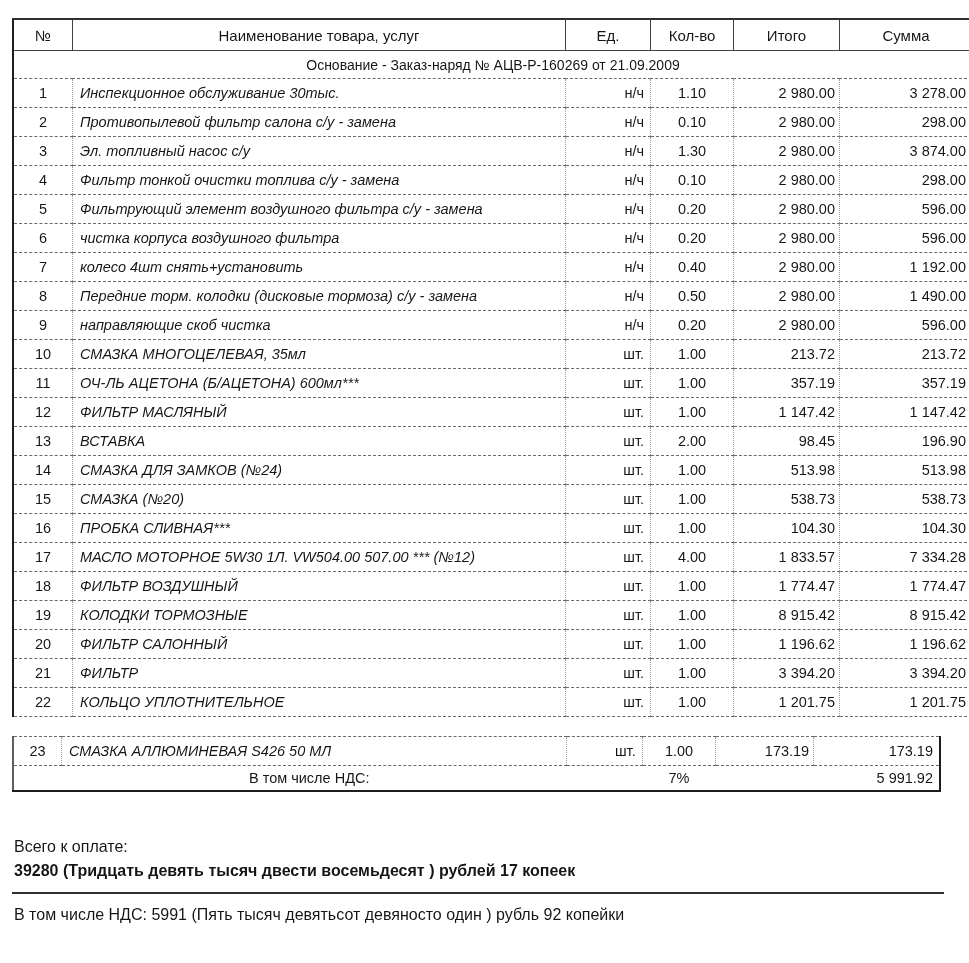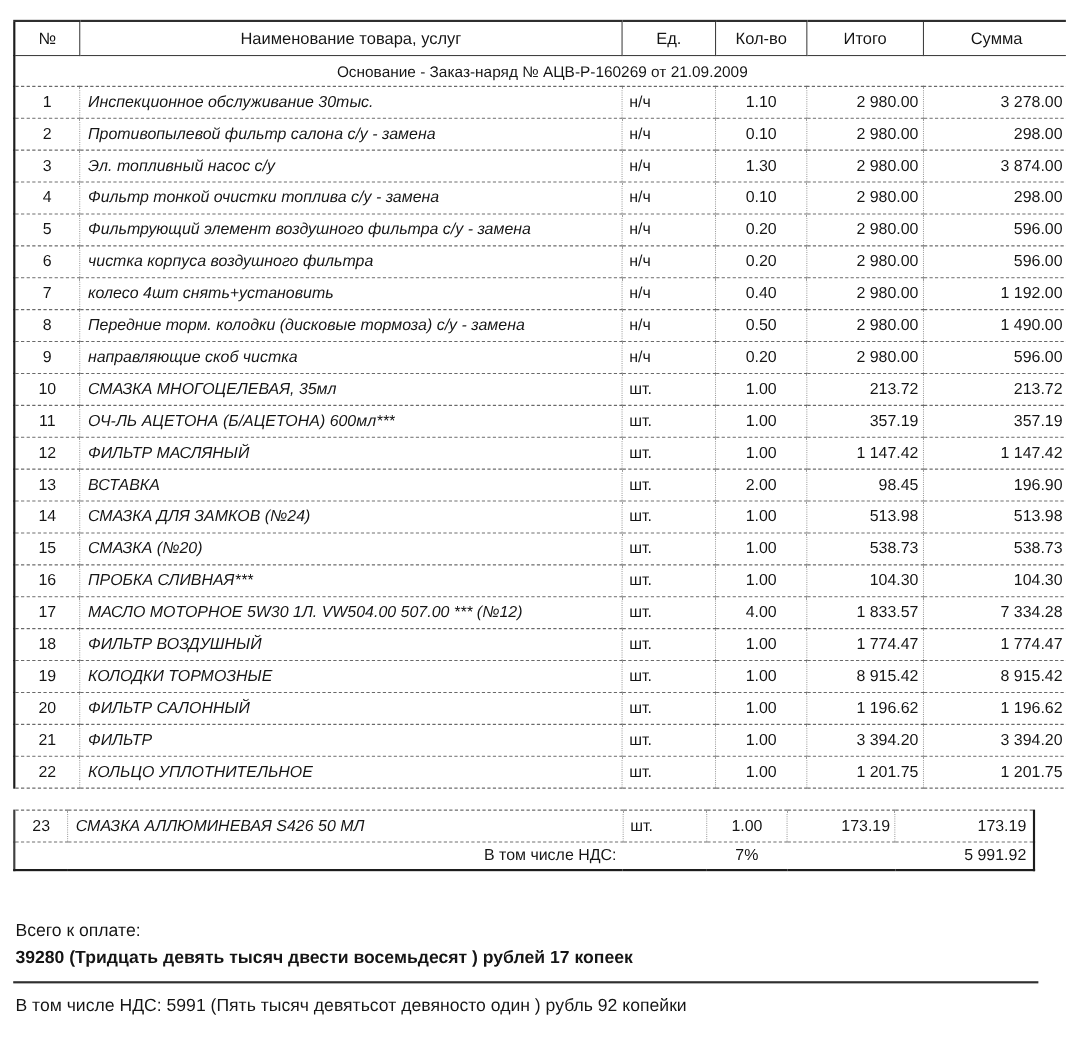--- a/index.html
+++ b/index.html
@@ -26,34 +26,34 @@
   #t1 thead th {
     height: 30px; font-size: 15px; text-align: center;
     border-top: 2px solid #333;
     border-left: 1px solid #444; border-right: 1px solid #444;
     border-bottom: 1px solid #444;
   }
   #t1 .basis td { height: 27px; text-align: center; font-size: 14px; border-left: none; border-right: none; }
   #t1 tbody tr.row td { height: 28px; }
   .c-no { width: 46px; text-align: center; }
   .c-name { width: 480px; text-align: left; margin-left: 31px; }
-  .c-unit { width: 72px; text-align: left; }
+  .c-unit { width: 72px; text-align: right; }
   .c-qty  { width: 70px; text-align: center; }
   .c-price{ width: 93px; text-align: right; }
   .c-sum  { width: 120px; text-align: right; }
   .row td.c-name { padding-left: 7px; font-style: italic; }
   .row td.c-price { padding-right: 4px; }
   .row td.c-sum { padding-right: 6px; }
   .row td.c-no { border-left: none; }
   .row td:last-child { border-right: none; }
 
-  #t2 { top: 736px; border-left: 2px solid #6d28d9; border-right: 2px solid #222; border-bottom: 2px solid #222; }
+  #t2 { top: 736px; border-left: 2px solid #0f766e; border-right: 2px solid #222; border-bottom: 2px solid #222; }
   #t2 tr.row td { height: 28px; }
   #t2 tr.tot td { height: 24px; border: none; }
-  #t2 .lbl-vat { padding-left: 44px; text-align: right; }
+  #t2 .lbl-vat { padding-left: 44px; text-align: center; }
   .right { text-align: right; }
   .center { text-align: center; }
 
   .footer { position: absolute; left: 14px; font-size: 16px; }
   #f1 { top: 838px; }
   #f2 { top: 862px; font-weight: bold; }
   #hr { position: absolute; left: 12px; top: 892px; width: 932px; height: 0; border-top: 2px solid #333; }
   #f3 { top: 906px; }
 </style>
 </head>

